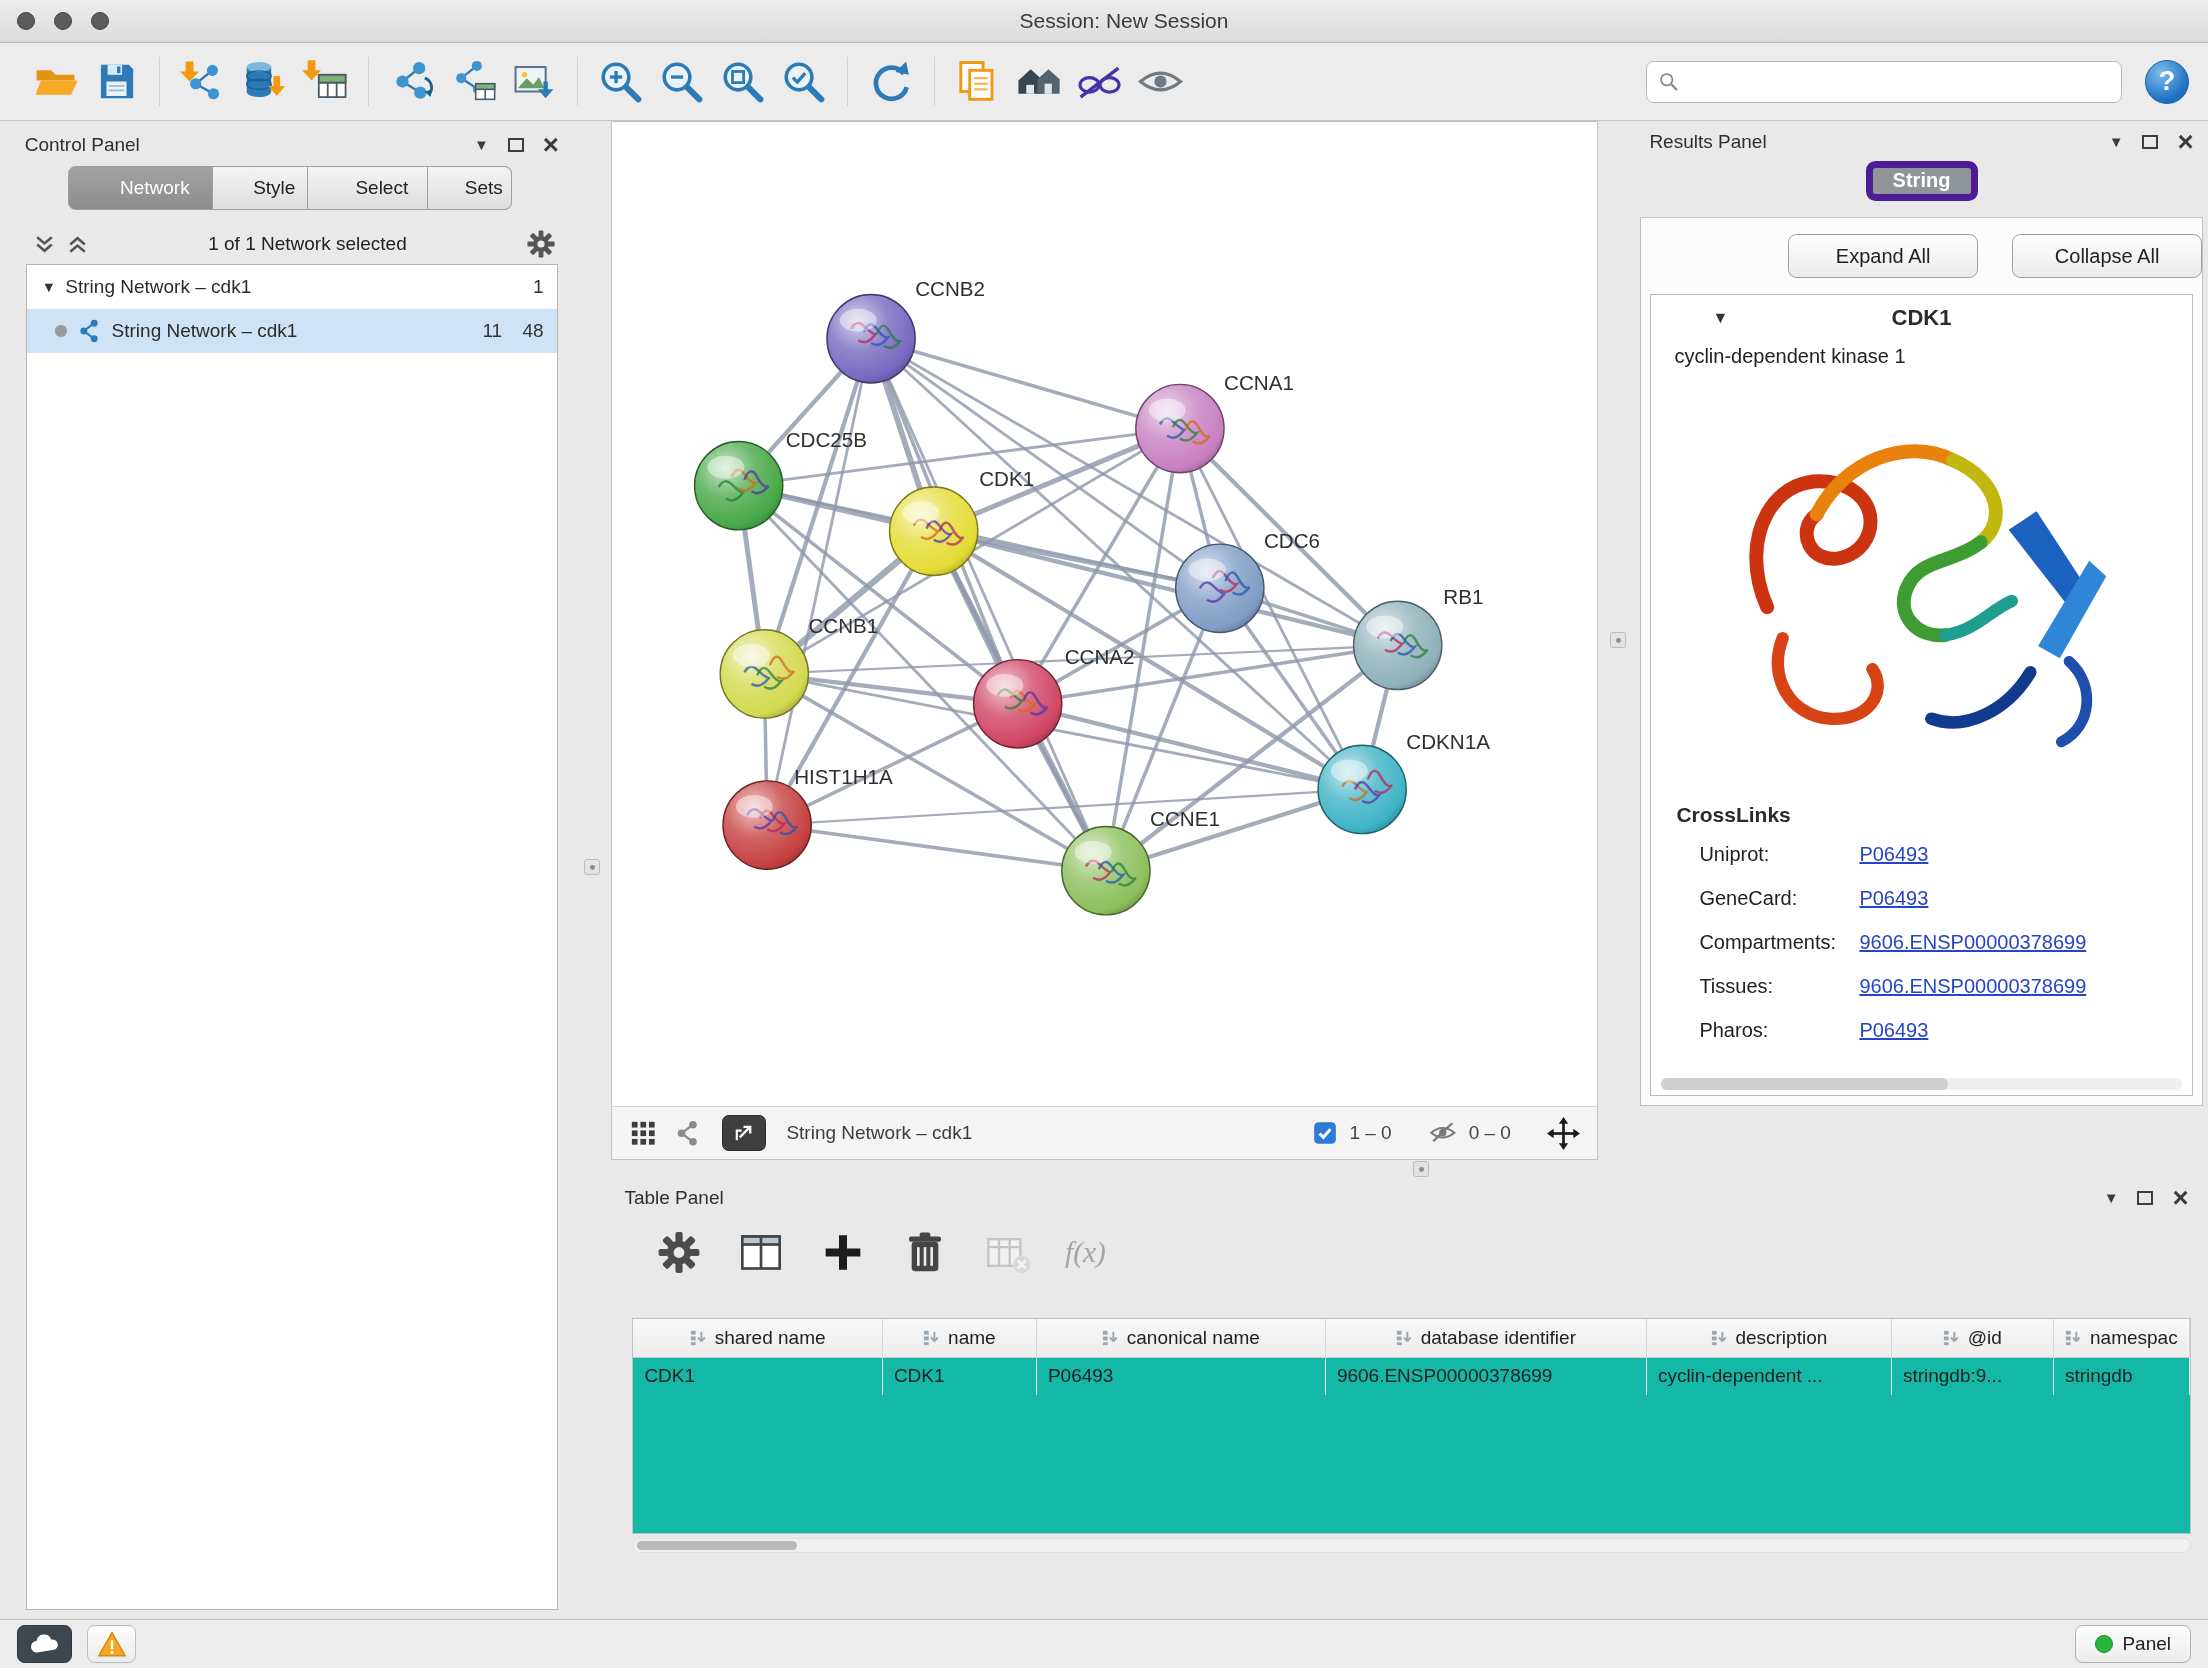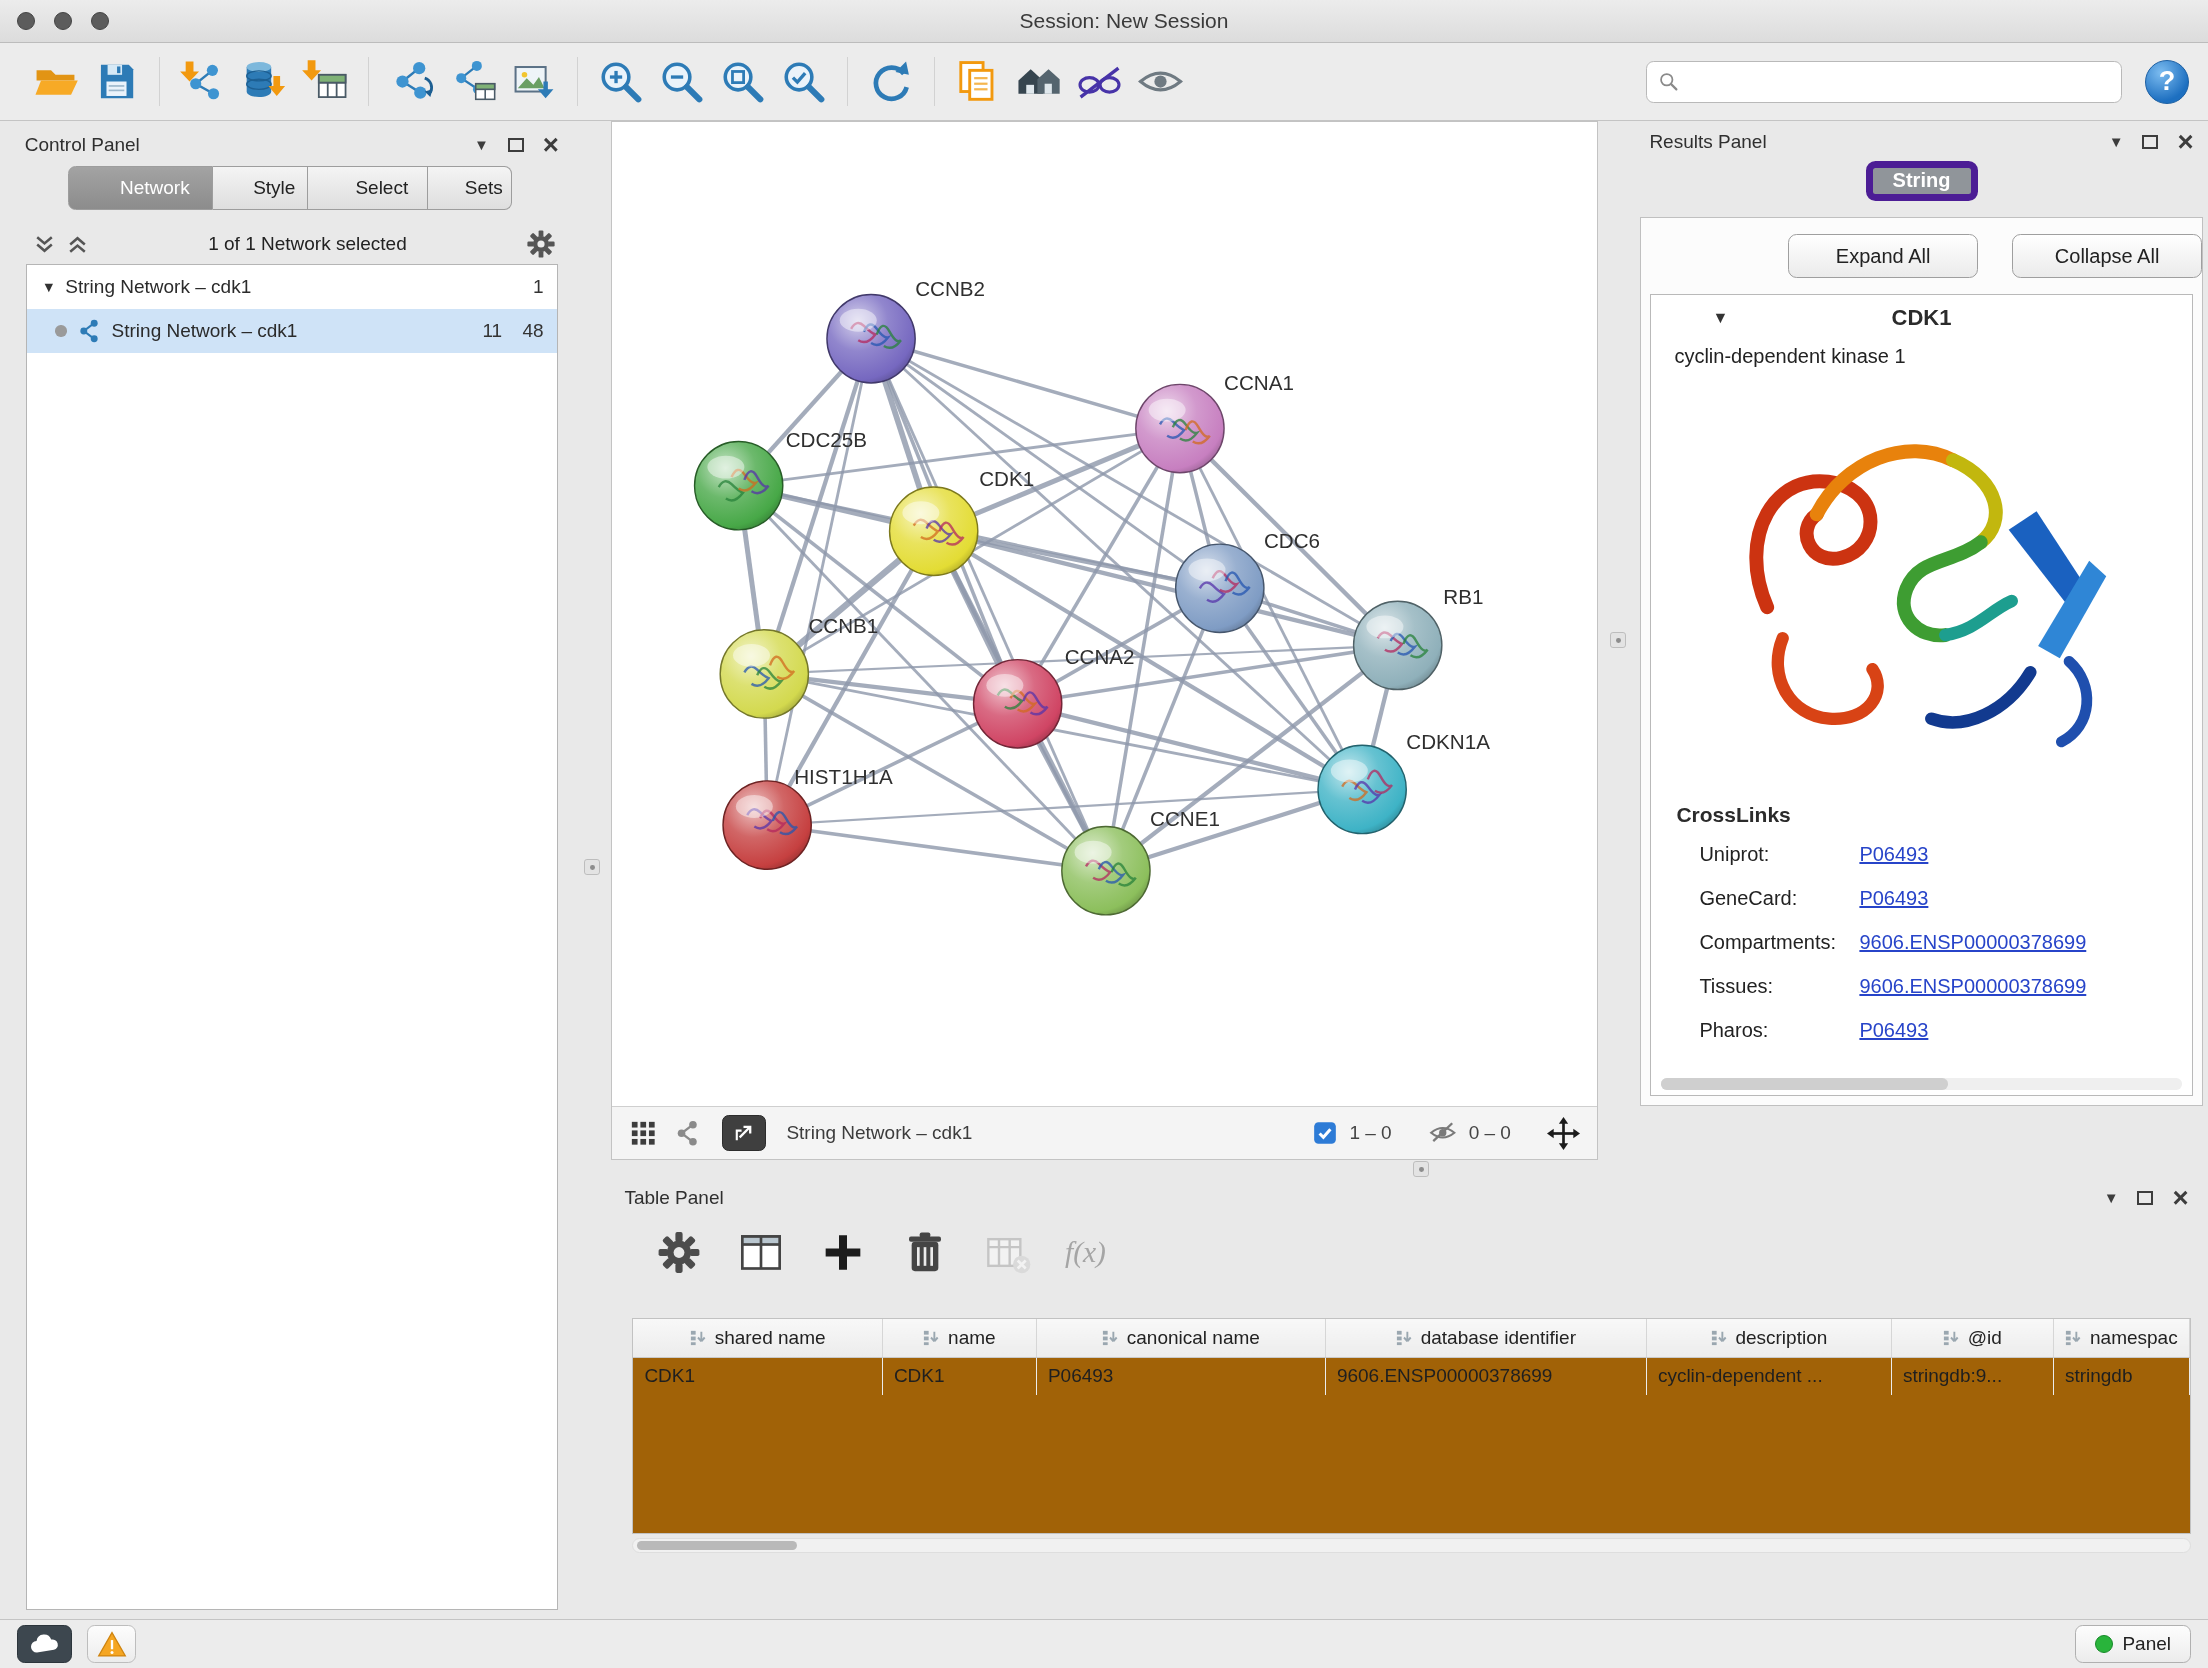--- a/index.html
+++ b/index.html
@@ -94,21 +94,21 @@
   .rp-hscroll { position:absolute; bottom:4.8px; left:9.5px; right:9.5px; height:11.4px; background:#efefef;
     border-radius:5.7px; }
   .rp-hscroll .thumb { width:55%; height:100%; background:#cfcfcf; border-radius:5.7px; }
 
   
   .table-panel { position:absolute; left:613px; top:1177px; width:1587px; height:433px; }
   .tp-toolbar { display:flex; align-items:center; margin:9.5px 0 0 42px; gap:34px; height:55px; }
   .tp-toolbar .tb-btn { width:48px; height:48px; }
   .fx-label { font-family:"Liberation Serif",serif; font-style:italic; color:#a5a5a5; font-size:29.5px; }
   .tp-table-wrap { position:absolute; left:19px; right:9.5px; top:141px; bottom:76px;
-    border:1px solid #c2c2c2; background:#a16207; overflow:hidden; }
+    border:1px solid #c2c2c2; background:#14b8a6; overflow:hidden; }
   .tp-table { border-collapse:collapse; width:100%; table-layout:fixed; }
   .tp-table th { background:linear-gradient(#f8f8f8,#ececec); border-right:1px solid #d6d6d6;
     border-bottom:1px solid #c9c9c9; font-weight:normal; font-size:19px; height:38px; padding:0 7.6px;
     white-space:nowrap; overflow:hidden; text-align:center; color:#222; }
   .tp-table td { border-right:1px solid #ececec; font-size:19px; height:38px; padding:0 11.4px;
     white-space:nowrap; overflow:hidden; color:#1f1f1f; }
   .th-inner { display:flex; align-items:center; justify-content:center; gap:6.7px; }
   .tp-hscroll { position:absolute; left:19px; right:9.5px; bottom:57px; height:15px; background:#f1f1f1;
     border:1px solid #dedede; border-radius:7.6px; }
   .tp-hscroll .thumb { width:160px; height:9.5px; margin:1.9px 0 0 3.8px; background:#b9b9b9; border-radius:5.7px; }

